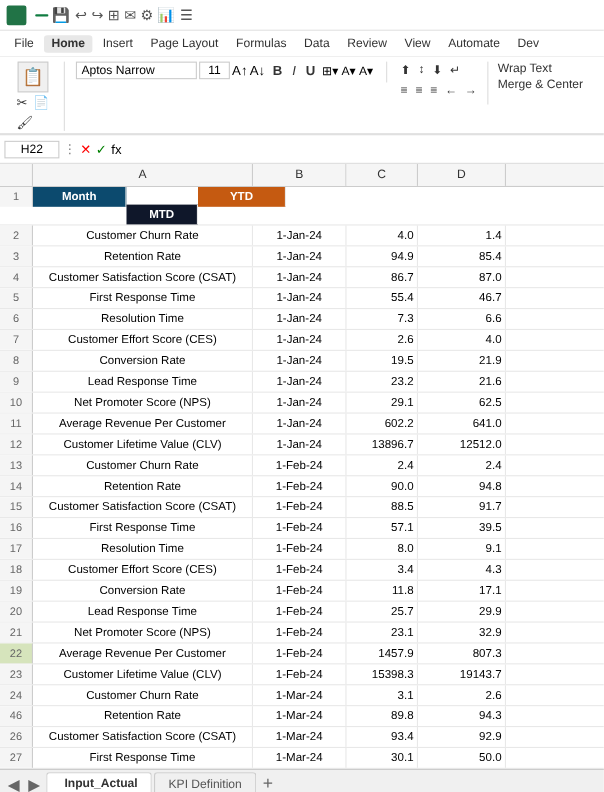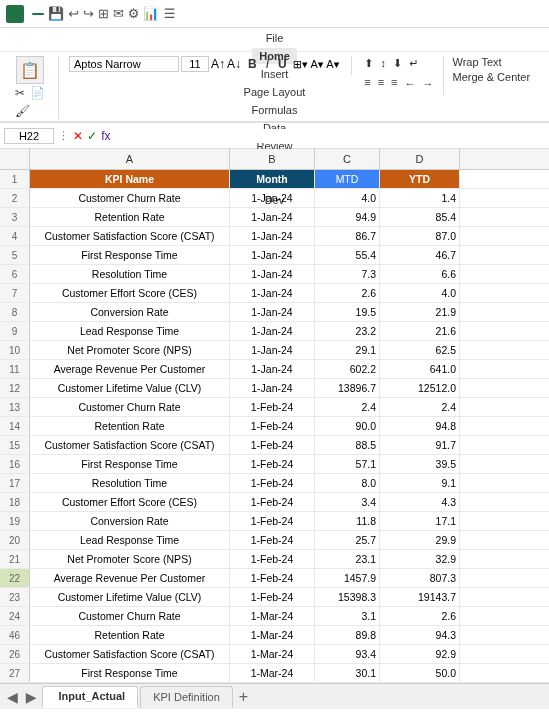--- a/index.html
+++ b/index.html
@@ -8,21 +8,21 @@
     
     .title-bar { background: #fff; display: flex; align-items: center; padding: 2px 6px; font-size: 11px; border-bottom: 1px solid #ddd; height: 28px; }
     .title-bar-left { display: flex; align-items: center; gap: 4px; flex: 1; }
     .excel-icon { width: 18px; height: 18px; background: #217346; color: #fff; font-weight: bold; font-size: 10px; display: flex; align-items: center; justify-content: center; border-radius: 2px; }
     .autosave-label { font-size: 10px; color: #444; }
     .toggle-on { background: #107c41; border-radius: 10px; color: #fff; font-size: 9px; padding: 1px 6px; }
     .tb-icon { font-size: 13px; color: #555; cursor: pointer; }
     .title-right { font-size: 11px; color: #444; font-weight: 600; }
 
     
-    .menu-bar { display: flex; align-items: center; padding: 2px 6px; gap: 2px; background: #fff; border-bottom: 1px solid #eee; height: 24px; flex-direction: column; }
+    .menu-bar { display: flex; align-items: center; padding: 2px 6px; gap: 2px; background: #fff; border-bottom: 1px solid #eee; height: 24px; }
     .menu-item { padding: 2px 7px; font-size: 11px; color: #333; cursor: pointer; border-radius: 3px; }
     .menu-item:hover, .menu-item.active { background: #e8e8e8; }
     .menu-item.active { font-weight: bold; }
 
     
     .ribbon { background: #fff; border-bottom: 2px solid #e0e0e0; padding: 4px 6px 2px; }
     .ribbon-section { display: flex; align-items: flex-start; padding: 0 8px; border-right: 1px solid #ddd; gap: 4px; }
     .ribbon-section:last-child { border-right: none; }
     .paste-area { display: flex; flex-direction: column; align-items: center; gap: 1px; }
     .paste-icon-big { width: 28px; height: 28px; background: #f0f0f0; border: 1px solid #ccc; display: flex; align-items: center; justify-content: center; font-size: 16px; cursor: pointer; }
@@ -37,21 +37,21 @@
     .font-btn.bold { font-weight: bold; }
     .font-btn.italic { font-style: italic; font-weight: normal; }
     .section-label { font-size: 9px; color: #777; text-align: center; margin-top: 2px; }
     .align-row { display: flex; gap: 3px; }
     .align-btn { font-size: 11px; cursor: pointer; padding: 1px 2px; color: #333; }
     .wrap-btn { font-size: 11px; cursor: pointer; color: #333; }
 
     
     .formula-bar { display: flex; align-items: center; border-bottom: 1px solid #ddd; padding: 2px 4px; gap: 4px; height: 26px; }
     .cell-ref { border: 1px solid #ccc; padding: 1px 4px; font-size: 11px; width: 50px; text-align: center; }
-    .fb-icon { font-size: 12px; color: #4c1d95; cursor: pointer; }
+    .fb-icon { font-size: 12px; color: #000000; cursor: pointer; }
     .formula-input { flex: 1; border: none; font-size: 11px; padding: 1px 4px; outline: none; }
 
     
     .spreadsheet { width: 100%; overflow: hidden; }
     .col-headers { display: flex; border-bottom: 1px solid #ccc; background: #f5f5f5; }
     .row-num-header { width: 30px; min-width: 30px; border-right: 1px solid #ccc; height: 20px; background: #f5f5f5; }
     .col-header { border-right: 1px solid #ccc; height: 20px; display: flex; align-items: center; justify-content: center; font-size: 11px; color: #333; background: #f5f5f5; }
     .col-a { width: 200px; min-width: 200px; }
     .col-b { width: 85px; min-width: 85px; }
     .col-c { width: 65px; min-width: 65px; }
@@ -184,23 +184,22 @@
     <div class="row-num-header"></div>
     <div class="col-header col-a">A</div>
     <div class="col-header col-b">B</div>
     <div class="col-header col-c">C</div>
     <div class="col-header col-d">D</div>
   </div>
 
   <div id="grid-body">
       <div class="grid-row header-row">
         <div class="row-num">1</div>
-        <div class="cell cell-a" style="background: rgb(197, 90, 17); color: rgb(255, 255, 255); font-weight: bold; justify-content: center;">KPI Name</div>
         <div class="cell cell-b" style="background: #0c4a6e; color: rgb(255, 255, 255); font-weight: bold; justify-content: center;">Month</div>
-        <div class="cell cell-c" style="background: #3b82f6; color: rgb(255, 255, 255); font-weight: normal; justify-content: center;">MTD</div>
+        <div class="cell cell-c" style="background: #0f172a; color: rgb(255, 255, 255); font-weight: bold; justify-content: center; margin-top: 16px;">MTD</div>
         <div class="cell cell-d" style="background: rgb(197, 90, 17); color: rgb(255, 255, 255); font-weight: bold; justify-content: center;">YTD</div>
       </div>
       <div class="grid-row">
         <div class="row-num">2</div>
         <div class="cell cell-a">Customer Churn Rate</div>
         <div class="cell cell-b">1-Jan-24</div>
         <div class="cell cell-c">4.0</div>
         <div class="cell cell-d">1.4</div>
       </div>
       <div class="grid-row">

